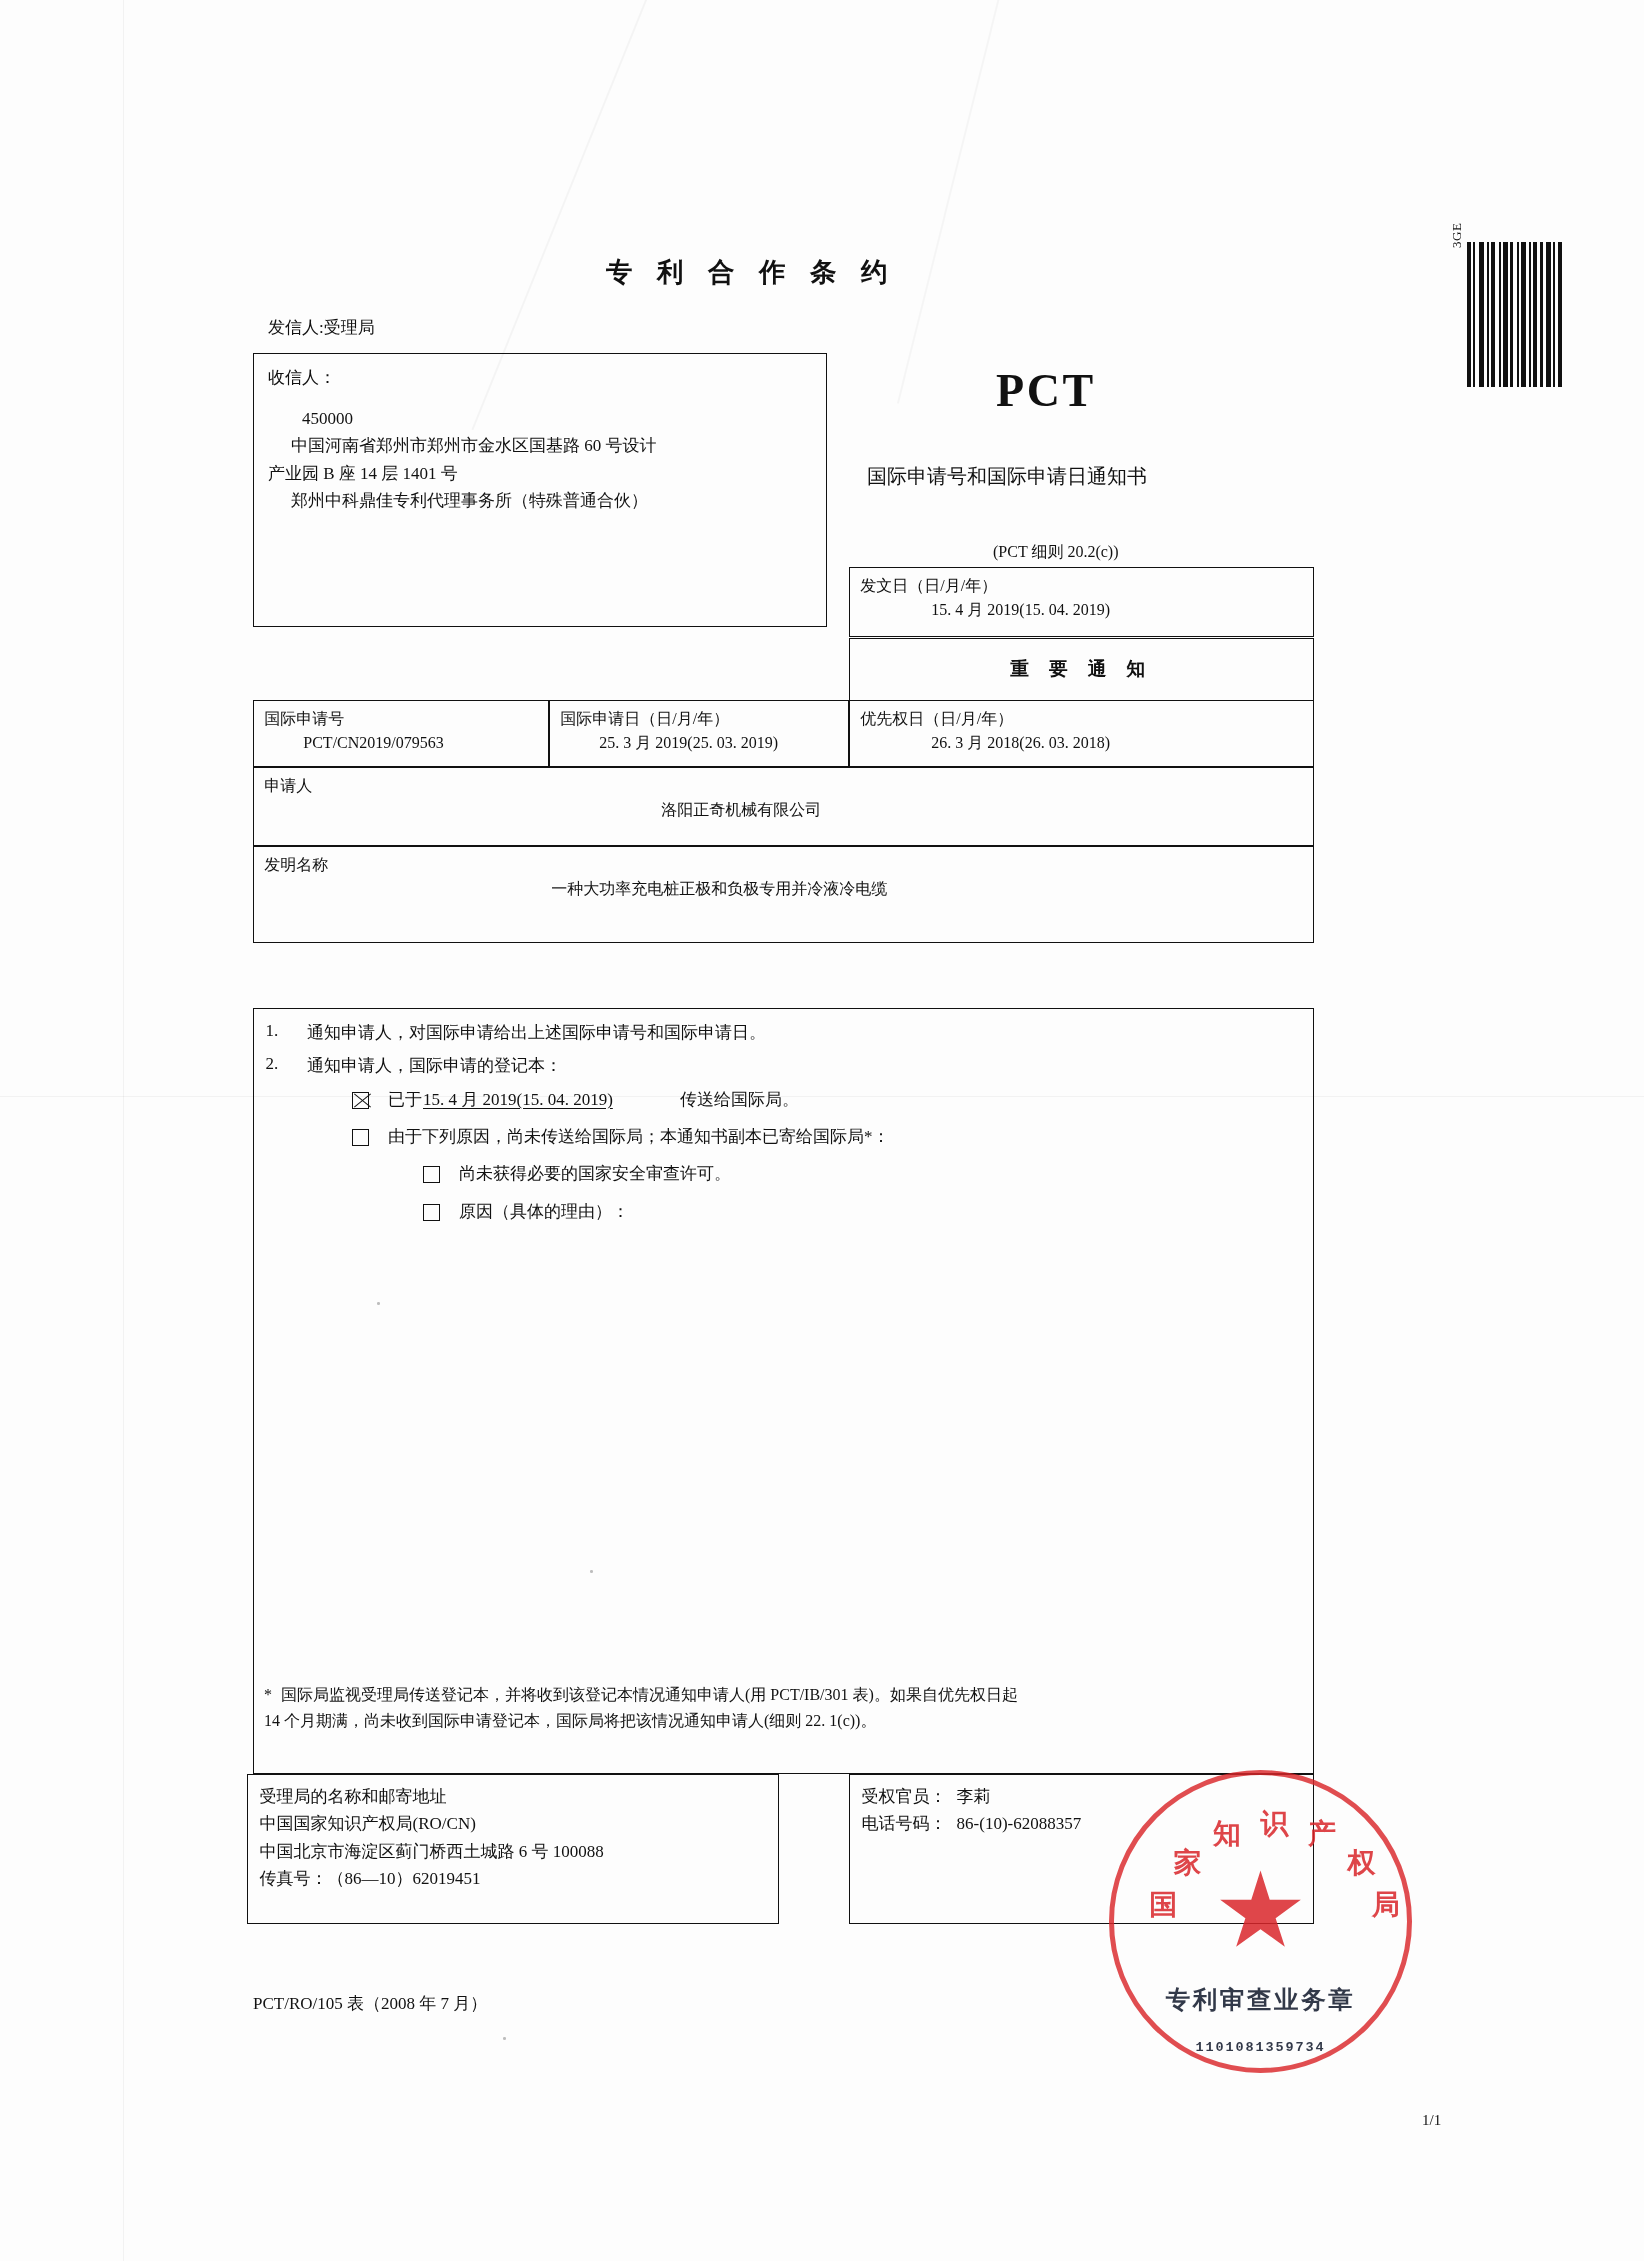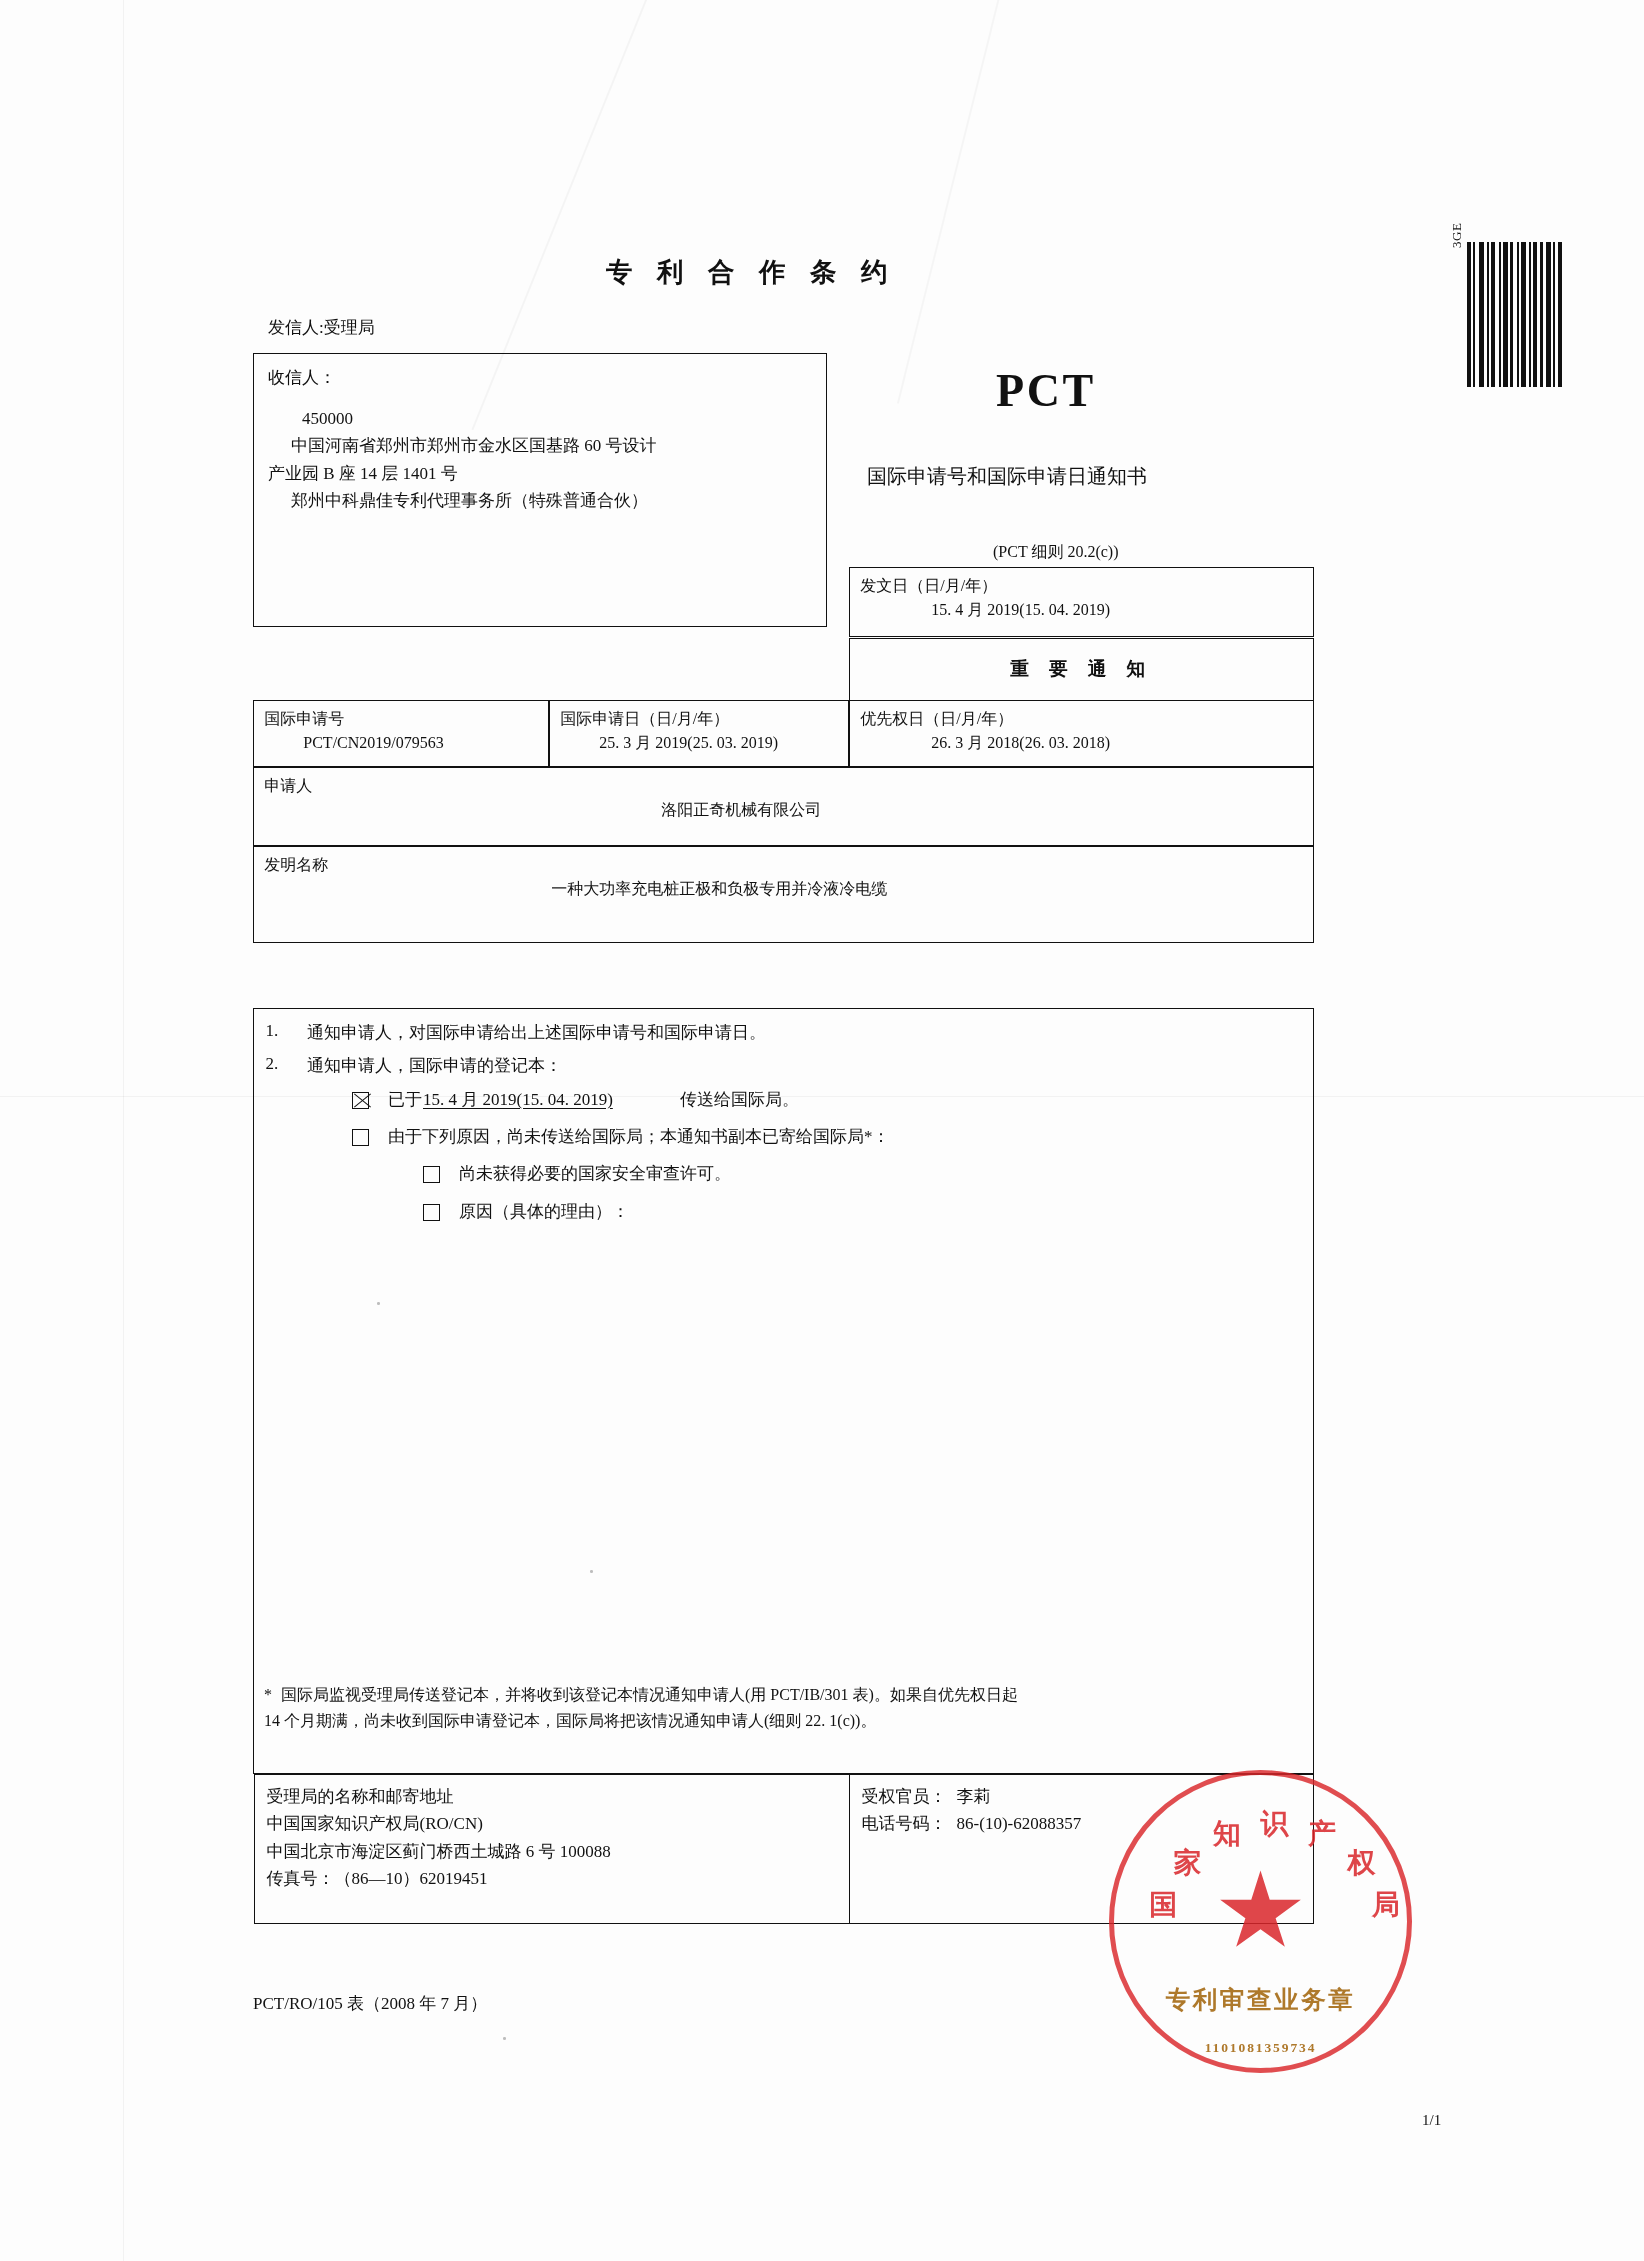--- a/index.html
+++ b/index.html
@@ -172,22 +172,22 @@
     left: 264px; top: 1682px;
     width: 1038px;
     font-size: 16px;
     line-height: 1.62;
   }
   .footnote .star { position: absolute; left: 0; top: 0; }
 
   
   .office {
     position: absolute;
-    left: 254px; top: 1774px;
-    width: 596px; height: 150px;
+    left: 247px; top: 1774px;
+    width: 532px; height: 150px;
     border: 0.6px solid #111;
     box-sizing: border-box;
     padding: 7.7px 11.6px;
     font-size: 17px;
     line-height: 1.62;
   }
   .officer {
     position: absolute;
     left: 849px; top: 1774px;
     width: 465px; height: 150px;
@@ -232,24 +232,25 @@
     position: absolute;
     left: 50%; top: 47%;
     transform: translate(-50%,-50%);
     width: 84px; height: 84px;
     background: #d9262a;
     opacity: .85;
     clip-path: polygon(50% 0%, 61% 35%, 98% 35%, 68% 57%, 79% 91%, 50% 70%, 21% 91%, 32% 57%, 2% 35%, 39% 35%);
   }
   .seal .arc-top, .seal .bottom-text, .seal .num-text {
     position: absolute;
-    color: #a16207;
+    color: #0f172a;
     font-weight: bold;
     opacity: .85;
     white-space: nowrap;
+    font-family: Liberation Mono, monospace;
   }
   .seal .bottom-text {
     left: 50%; top: 213px;
     transform: translateX(-50%);
     font-size: 24.5px;
     letter-spacing: 2.6px;
   }
   .seal .num-text {
     left: 50%; top: 270px;
     transform: translateX(-50%);

